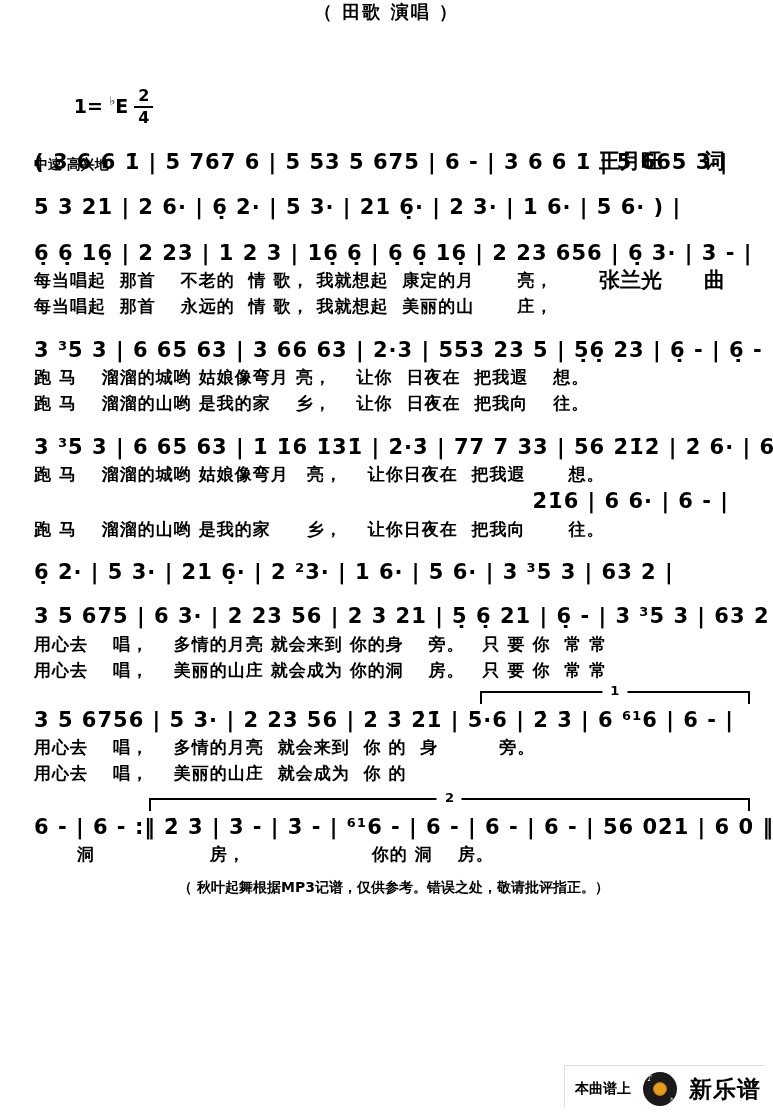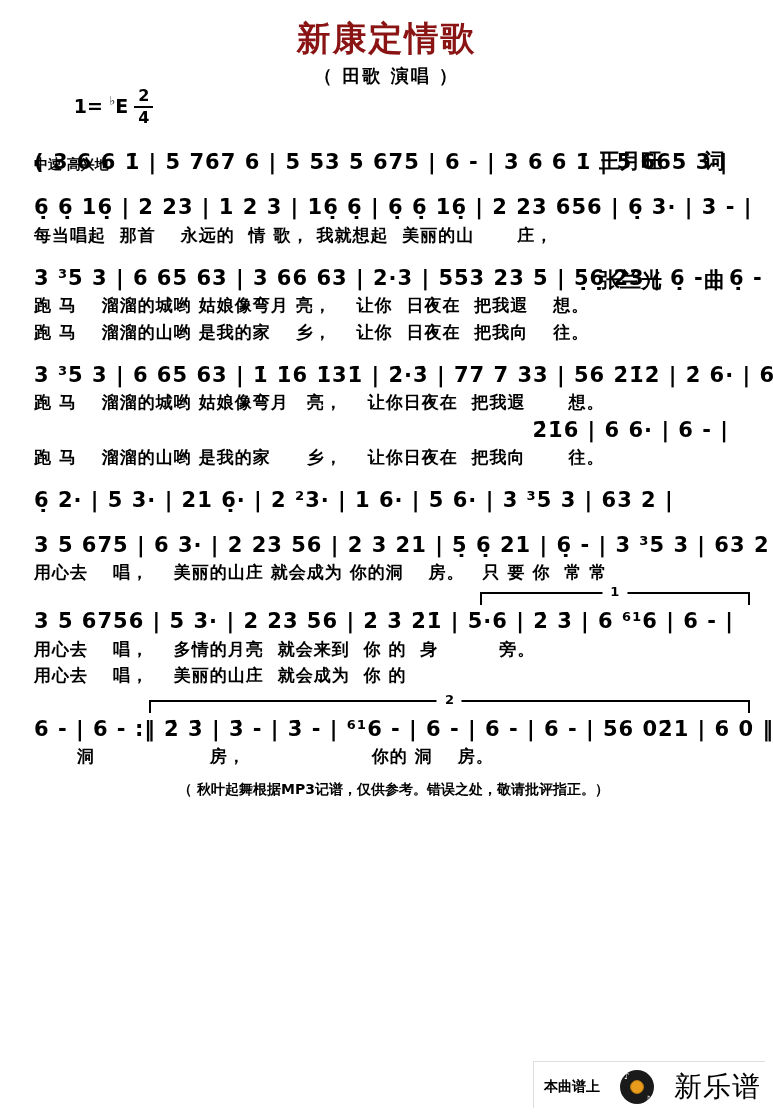--- a/index.html
+++ b/index.html
@@ -102,21 +102,21 @@
     font-size:14px;
     font-weight:bold;
     margin-top:0;
     white-space:pre;
   }
   .site-credit{
     position:absolute;
     right:8px;bottom:6px;
     display:flex;
     align-items:center;
-    gap:20px;
+    gap:12px;
     border-left:1px solid #ddd;
     border-top:1px solid #ddd;
     padding:6px 4px 2px 10px;
   }
   .site-credit .prefix{font-size:14px;font-weight:bold;}
   .record{
     position:relative;
     width:34px;height:34px;
     background:#1a1a1a;
     border-radius:50%;
@@ -136,31 +136,30 @@
     color:#fff;
     font-size:9px;
   }
   .record .note2{
     position:absolute;
     bottom:0px;right:3px;
     color:#fff;
     font-size:9px;
   }
   .brand{
-    font-size:28px;
-    font-weight:normal;
+    font-size:23px;
+    font-weight:bold;
     letter-spacing:1px;
   }
 </style>
 </head>
 <body>
 
 <div class="page">
 
-  <div class="title">新康定情歌</div>
   <div class="subtitle">（ 田歌 演唱 ）</div>
 
   <div class="credits">
     <div>王月旺　　词</div>
     <div>张兰光　　曲</div>
   </div>
 
   <div class="keyblock">
     <div class="keysig">
       <span>1= </span><sup>♭</sup><span>E</span><span class="timesig"><span class="num">2</span><span class="den">4</span></span>
@@ -168,23 +167,27 @@
     <div class="tempo">中速 高兴地</div>
   </div>
 
   <div class="score">
 
     <div class="system sys-intro">
       <div class="notation">( 3 6 6 1̇ | 5 76̇7 6 | 5 53 5 675 | 6 - | 3 6 6 1̇ | 5 665 3 |</div>
     </div>
 
 
+    <div class="system sys-intro">
+      <div class="notation">5 3 21 | 2 6· | 6̣ 2· | 5 3· | 21 6̣· | 2 3· | 1 6· | 5 6· ) |</div>
+    </div>
 
     <div class="system sys-gap">
       <div class="notation">6̣ 6̣ 16̣ | 2 23 | 1 2 3 | 16̣ 6̣ | 6̣ 6̣ 16̣ | 2 23 656 | 6̣ 3· | 3 - |</div>
+      <div class="lyrics">每当唱起  那首　 不老的  情 歌， 我就想起  康定的月　　 亮，</div>
       <div class="lyrics">每当唱起  那首　 永远的  情 歌， 我就想起  美丽的山　　 庄，</div>
     </div>
 
     <div class="system sys-gap">
       <div class="notation">3 ³5 3 | 6 65 63 | 3 66 63 | 2·3 | 553 23 5 | 5̣6̣ 23 | 6̣ - | 6̣ - |</div>
       <div class="lyrics">跑 马　 溜溜的城哟 姑娘像弯月 亮，　 让你  日夜在  把我遐　 想。</div>
       <div class="lyrics">跑 马　 溜溜的山哟 是我的家　 乡，　 让你  日夜在  把我向　 往。</div>
     </div>
 
     <div class="system sys-gap">
@@ -193,20 +196,21 @@
       <div class="notation extra-notation">2̇1̇6 | 6 6· | 6 - |</div>
       <div class="lyrics">跑 马　 溜溜的山哟 是我的家　　乡，　 让你日夜在  把我向　　 往。</div>
     </div>
 
     <div class="system sys-gap">
       <div class="notation">6̣ 2· | 5 3· | 21 6̣· | 2 ²3· | 1 6· | 5 6· | 3 ³5 3 | 63 2 |</div>
     </div>
 
     <div class="system sys-gap">
       <div class="notation">3 5 675 | 6 3· | 2 23 56 | 2 3 21 | 5̣ 6̣ 21 | 6̣ - | 3 ³5 3 | 63 2 |</div>
+      <div class="lyrics">用心去　 唱，　 多情的月亮 就会来到 你的身　 旁。　只 要 你  常 常</div>
       <div class="lyrics">用心去　 唱，　 美丽的山庄 就会成为 你的洞　 房。　只 要 你  常 常</div>
     </div>
 
     <div class="system sys-gap" style="margin-top:22px;">
       <div class="volta volta-1">
         <span class="volta-label">1</span>
       </div>
       <div class="notation">3 5 6756 | 5 3· | 2 23 56 | 2̇ 3̇ 2̇1̇ | 5·6 | 2̇ 3̇ | 6 ⁶¹6 | 6 - |</div>
       <div class="lyrics">用心去　 唱，　 多情的月亮  就会来到  你 的  身　　　 旁。</div>
       <div class="lyrics">用心去　 唱，　 美丽的山庄  就会成为  你 的</div>

